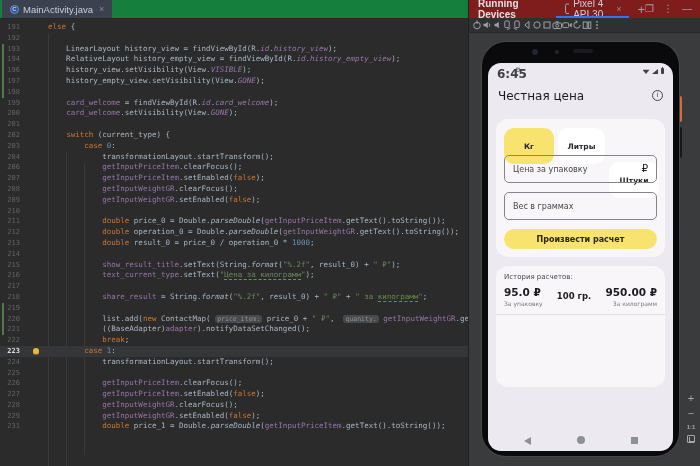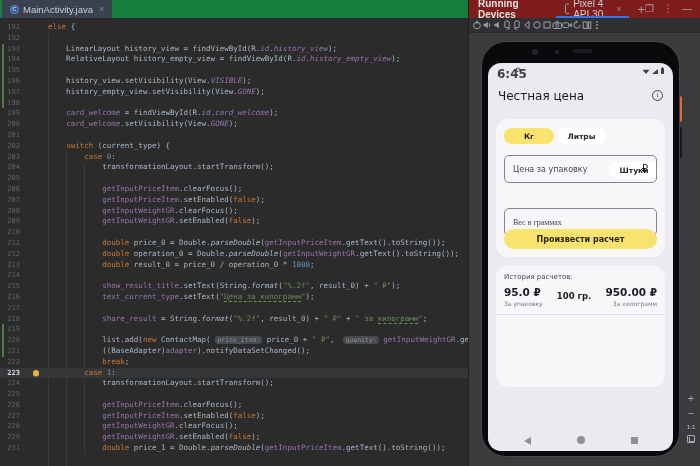--- a/index.html
+++ b/index.html
@@ -77,21 +77,21 @@
   .ic-batt{width:3.5px;height:6px;background:#3E4145;border-radius:1px;position:relative;}
   .ic-batt:before{content:"";position:absolute;left:1px;top:-1.5px;width:1.5px;height:1.5px;background:#3E4145;}
 
   .appbar-title{position:absolute;left:10px;top:26px;font-size:12px;font-weight:500;color:#1B1B1F;}
   .info-icon{position:absolute;right:10px;top:27px;width:11px;height:11px;border:1px solid #47464C;
              border-radius:50%;font-size:7px;line-height:9px;text-align:center;color:#47464C;}
 
   .card{position:absolute;background:#F9F6FA;border-radius:12px;}
   .card1{left:8px;top:56px;width:169px;height:138px;}
   .pills{position:absolute;left:8px;top:9px;display:flex;gap:4px;}
-  .pill{height:16px;border-radius:10px;background:#fff;display:flex;align-items:center;
+  .pill{height:36px;border-radius:10px;background:#fff;display:flex;align-items:center;
         justify-content:center;font-size:7.5px;font-weight:bold;color:#27262B;}
   .pill.sel{background:#F8E36E;}
   .tfield{position:absolute;left:8px;width:153px;height:28px;border:1px solid #87838E;border-radius:5px;}
   .tfield .ph{position:absolute;left:8px;top:9px;font-size:8px;color:#47464C;}
   .tfield .suffix{position:absolute;right:8px;top:7px;font-size:10px;color:#1C1B1F;}
   .calc-btn{position:absolute;left:8px;top:110px;width:153px;height:20px;border-radius:10px;
             background:#F8E36E;display:flex;align-items:center;justify-content:center;
             font-size:8px;font-weight:bold;color:#2B2405;}
 
   .card2{left:8px;top:203px;width:169px;height:121px;}
@@ -130,31 +130,29 @@
     </div>
     <div class="code-area">
       <div class="guide" style="left:48px;top:14px;bottom:0;"></div>
       <div class="guide" style="left:66px;top:133px;bottom:0;"></div>
       <div class="guide" style="left:84px;top:144px;bottom:11px;"></div>
       <div id="code-rows">
           <div class="row"><span class="num">191</span><span class="code"><span class="tk-d">    </span><span class="tk-k">else</span><span class="tk-d"> {</span></span></div>
           <div class="row"><span class="num">192</span><span class="code"></span></div>
           <div class="row"><span class="vcsbar"></span><span class="num">193</span><span class="code"><span class="tk-d">        LinearLayout history_view = findViewById(R.</span><span class="tk-cf">id</span><span class="tk-d">.</span><span class="tk-cf">history_view</span><span class="tk-d">);</span></span></div>
           <div class="row"><span class="vcsbar"></span><span class="num">194</span><span class="code"><span class="tk-d">        RelativeLayout history_empty_view = findViewById(R.</span><span class="tk-cf">id</span><span class="tk-d">.</span><span class="tk-cf">history_empty_view</span><span class="tk-d">);</span></span></div>
-          <div class="row"><span class="vcsbar"></span><span class="num">195</span><span class="code"></span></div>
           <div class="row"><span class="vcsbar"></span><span class="num">196</span><span class="code"><span class="tk-d">        history_view.setVisibility(View.</span><span class="tk-cf">VISIBLE</span><span class="tk-d">);</span></span></div>
           <div class="row"><span class="vcsbar"></span><span class="num">197</span><span class="code"><span class="tk-d">        history_empty_view.setVisibility(View.</span><span class="tk-cf">GONE</span><span class="tk-d">);</span></span></div>
           <div class="row"><span class="vcsbar"></span><span class="num">198</span><span class="code"></span></div>
           <div class="row"><span class="num">199</span><span class="code"><span class="tk-d">        </span><span class="tk-f">card_welcome</span><span class="tk-d"> = findViewById(R.</span><span class="tk-cf">id</span><span class="tk-d">.</span><span class="tk-cf">card_welcome</span><span class="tk-d">);</span></span></div>
           <div class="row"><span class="num">200</span><span class="code"><span class="tk-d">        </span><span class="tk-f">card_welcome</span><span class="tk-d">.setVisibility(View.</span><span class="tk-cf">GONE</span><span class="tk-d">);</span></span></div>
           <div class="row"><span class="num">201</span><span class="code"></span></div>
           <div class="row"><span class="num">202</span><span class="code"><span class="tk-d">        </span><span class="tk-k">switch</span><span class="tk-d"> (current_type) {</span></span></div>
           <div class="row"><span class="num">203</span><span class="code"><span class="tk-d">            </span><span class="tk-k">case</span><span class="tk-d"> </span><span class="tk-n">0</span><span class="tk-d">:</span></span></div>
           <div class="row"><span class="num">204</span><span class="code"><span class="tk-d">                transformationLayout.startTransform();</span></span></div>
-          <div class="row"><span class="num">205</span><span class="code"></span></div>
           <div class="row"><span class="num">206</span><span class="code"><span class="tk-d">                </span><span class="tk-f">getInputPriceItem</span><span class="tk-d">.clearFocus();</span></span></div>
           <div class="row"><span class="num">207</span><span class="code"><span class="tk-d">                </span><span class="tk-f">getInputPriceItem</span><span class="tk-d">.setEnabled(</span><span class="tk-k">false</span><span class="tk-d">);</span></span></div>
           <div class="row"><span class="num">208</span><span class="code"><span class="tk-d">                </span><span class="tk-f">getInputWeightGR</span><span class="tk-d">.clearFocus();</span></span></div>
           <div class="row"><span class="num">209</span><span class="code"><span class="tk-d">                </span><span class="tk-f">getInputWeightGR</span><span class="tk-d">.setEnabled(</span><span class="tk-k">false</span><span class="tk-d">);</span></span></div>
           <div class="row"><span class="num">210</span><span class="code"></span></div>
           <div class="row"><span class="num">211</span><span class="code"><span class="tk-d">                </span><span class="tk-k">double</span><span class="tk-d"> price_0 = Double.</span><span class="tk-si">parseDouble</span><span class="tk-d">(</span><span class="tk-f">getInputPriceItem</span><span class="tk-d">.getText().toString());</span></span></div>
           <div class="row"><span class="num">212</span><span class="code"><span class="tk-d">                </span><span class="tk-k">double</span><span class="tk-d"> operation_0 = Double.</span><span class="tk-si">parseDouble</span><span class="tk-d">(</span><span class="tk-f">getInputWeightGR</span><span class="tk-d">.getText().toString());</span></span></div>
           <div class="row"><span class="num">213</span><span class="code"><span class="tk-d">                </span><span class="tk-k">double</span><span class="tk-d"> result_0 = price_0 / operation_0 * </span><span class="tk-n">1000</span><span class="tk-d">;</span></span></div>
           <div class="row"><span class="num">214</span><span class="code"></span></div>
           <div class="row"><span class="num">215</span><span class="code"><span class="tk-d">                </span><span class="tk-f">show_result_title</span><span class="tk-d">.setText(String.</span><span class="tk-si">format</span><span class="tk-d">(</span><span class="tk-s">"%.2f"</span><span class="tk-d">, result_0) + </span><span class="tk-s">" ₽"</span><span class="tk-d">);</span></span></div>
@@ -300,21 +298,21 @@
           <div class="card card1">
             <div class="pills" id="unit-pills">
                 <div class="pill sel" style="width: 50px;">Кг</div>
                 <div class="pill" style="width: 47px;">Литры</div>
                 <div class="pill" style="width: 50px; margin-top: 34px;">Штуки</div>
               </div>
             <div class="tfield" style="top:36px;">
               <span class="ph">Цена за упаковку</span>
               <span class="suffix">₽</span>
             </div>
-            <div class="tfield" style="top:89px;font-family:Liberation Serif, serif;">
+            <div class="tfield" style="top:73px;">
               <span class="ph">Вес в граммах</span>
             </div>
             <div class="calc-btn">Произвести расчет</div>
           </div>
 
           <div class="card card2">
             <div class="hist-title">История расчетов:</div>
             <div class="hist-row">
               <div>
                 <div class="h-val">95.0 ₽</div>

